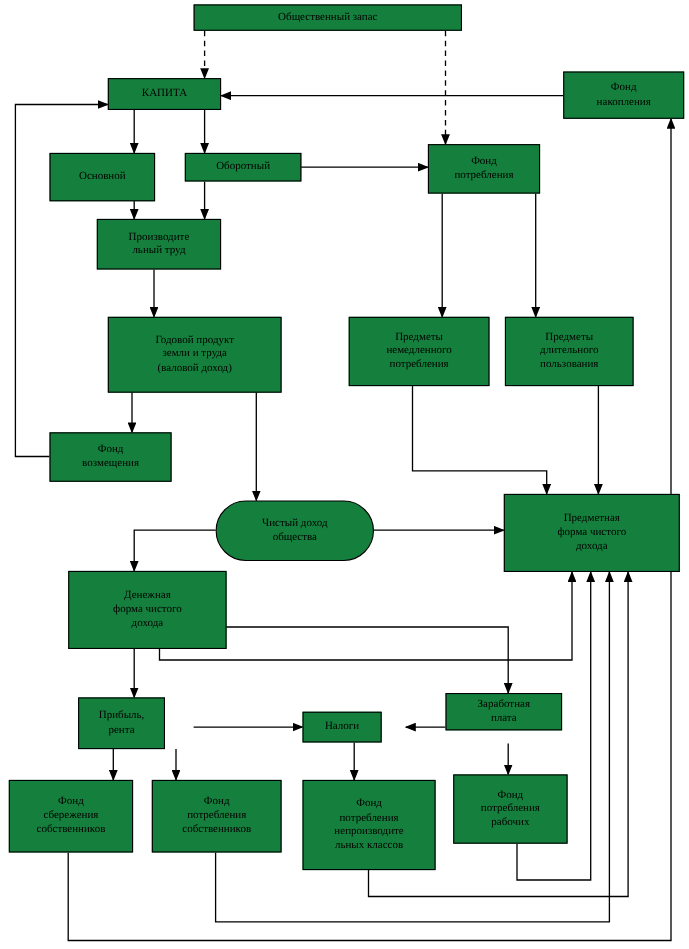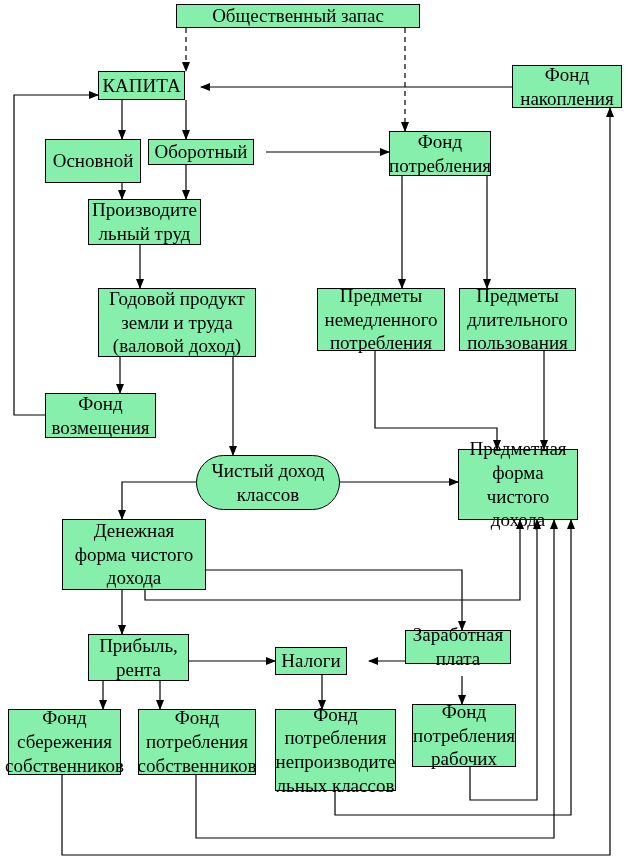--- a/index.html
+++ b/index.html
@@ -7,24 +7,24 @@
     width: 626px; height: 863px; position: relative;
     background: #ffffff; overflow: hidden;
     font-family: "Liberation Serif", "DejaVu Serif", serif;
     color: #000;
   }
   #edges-svg { position: absolute; left: 0; top: 0; width: 626px; height: 863px; }
   .edge { fill: none; stroke: #000; stroke-width: 1.2px; }
   .edge.dashed { stroke-dasharray: 5 4; }
   .node {
     position: absolute; box-sizing: border-box;
-    border: 1.4px solid #000; background: #86efac;
+    border: 1.4px solid #000; background: #15803d;
     display: flex; align-items: center; justify-content: center;
     text-align: center; white-space: pre-line;
-    font-size: 19px; line-height: 1.25;
+    font-size: 10px; line-height: 1.25;
   }
   .node.oval { border-radius: 30px; }
 </style>
 </head>
 <body>
 
 <svg id="edges-svg" viewBox="0 0 626 863" xmlns="http://www.w3.org/2000/svg">
   <defs>
     <marker id="arrowhead" markerWidth="10" markerHeight="8" refX="9" refY="4" orient="auto" markerUnits="userSpaceOnUse">
       <path d="M0,0 L10,4 L0,8 Z" fill="#000"></path>
@@ -57,49 +57,49 @@
     <path d="M160,681 L160,709" class="edge" marker-end="url(#arrowhead)"></path>
     <path d="M322,675 L322,709" class="edge" marker-end="url(#arrowhead)"></path>
     <path d="M462,676 L462,704" class="edge" marker-end="url(#arrowhead)"></path>
     <path d="M62,775 L62,855 L610,855 L610,108" class="edge" marker-end="url(#arrowhead)"></path>
     <path d="M196,775 L196,838 L554,838 L554,520" class="edge" marker-end="url(#arrowhead)"></path>
     <path d="M335,791 L335,815 L571,815 L571,520" class="edge" marker-end="url(#arrowhead)"></path>
     <path d="M470,767 L470,800 L537,800 L537,520" class="edge" marker-end="url(#arrowhead)"></path>
   </svg>
 
 <div class="node" style="left:176px;top:4px;width:244px;height:24px">Общественный запас</div>
-<div class="node" style="left:98px;top:71px;width:87px;height:29px">КАПИТА</div>
+<div class="node" style="left:98px;top:71px;width:103px;height:29px">КАПИТА</div>
 <div class="node" style="left:512px;top:65px;width:110px;height:43px">Фонд
 накопления</div>
 <div class="node" style="left:45px;top:139px;width:96px;height:44px">Основной</div>
-<div class="node" style="left:148px;top:139px;width:106px;height:26px">Оборотный</div>
+<div class="node" style="left:168px;top:139px;width:106px;height:26px">Оборотный</div>
 <div class="node" style="left:389px;top:131px;width:102px;height:45px">Фонд
 потребления</div>
 <div class="node" style="left:88px;top:199px;width:113px;height:46px">Производите
 льный труд</div>
 <div class="node" style="left:98px;top:288px;width:158px;height:69px">Годовой продукт
 земли и труда
 (валовой доход)</div>
 <div class="node" style="left:317px;top:288px;width:128px;height:63px">Предметы
 немедленного
 потребления</div>
 <div class="node" style="left:459px;top:288px;width:117px;height:63px">Предметы
 длительного
 пользования</div>
 <div class="node" style="left:45px;top:393px;width:111px;height:45px">Фонд
 возмещения</div>
 <div class="node oval" style="left:196px;top:455px;width:144px;height:55px">Чистый доход
-классов</div>
-<div class="node" style="left:458px;top:449px;width:120px;height:71px">Предметная
+общества</div>
+<div class="node" style="left:458px;top:449px;width:160px;height:71px">Предметная
 форма чистого
 дохода</div>
 <div class="node" style="left:62px;top:519px;width:144px;height:71px">Денежная
 форма чистого
 дохода</div>
-<div class="node" style="left:88px;top:634px;width:101px;height:47px">Прибыль,
+<div class="node" style="left:71px;top:634px;width:79px;height:47px">Прибыль,
 рента</div>
 <div class="node" style="left:275px;top:647px;width:72px;height:28px">Налоги</div>
 <div class="node" style="left:405px;top:630px;width:106px;height:34px">Заработная
 плата</div>
 <div class="node" style="left:8px;top:709px;width:113px;height:66px">Фонд
 сбережения
 собственников</div>
 <div class="node" style="left:138px;top:709px;width:118px;height:66px">Фонд
 потребления
 собственников</div>

